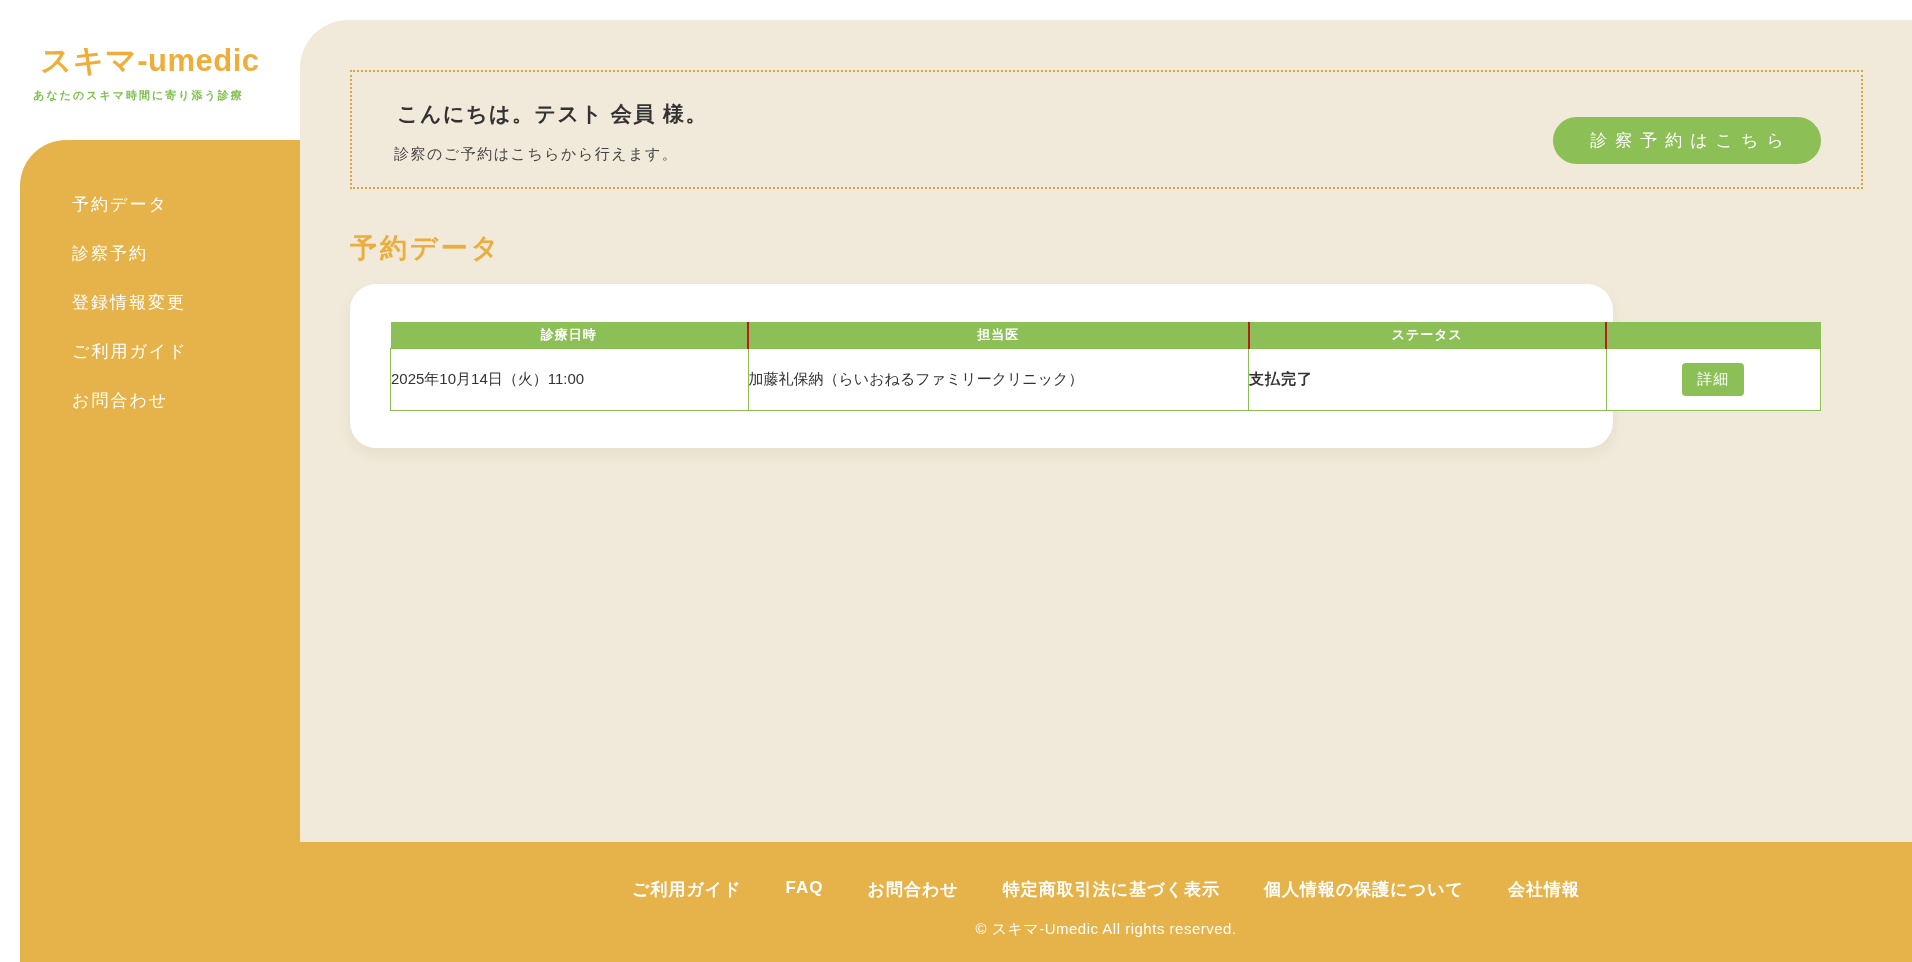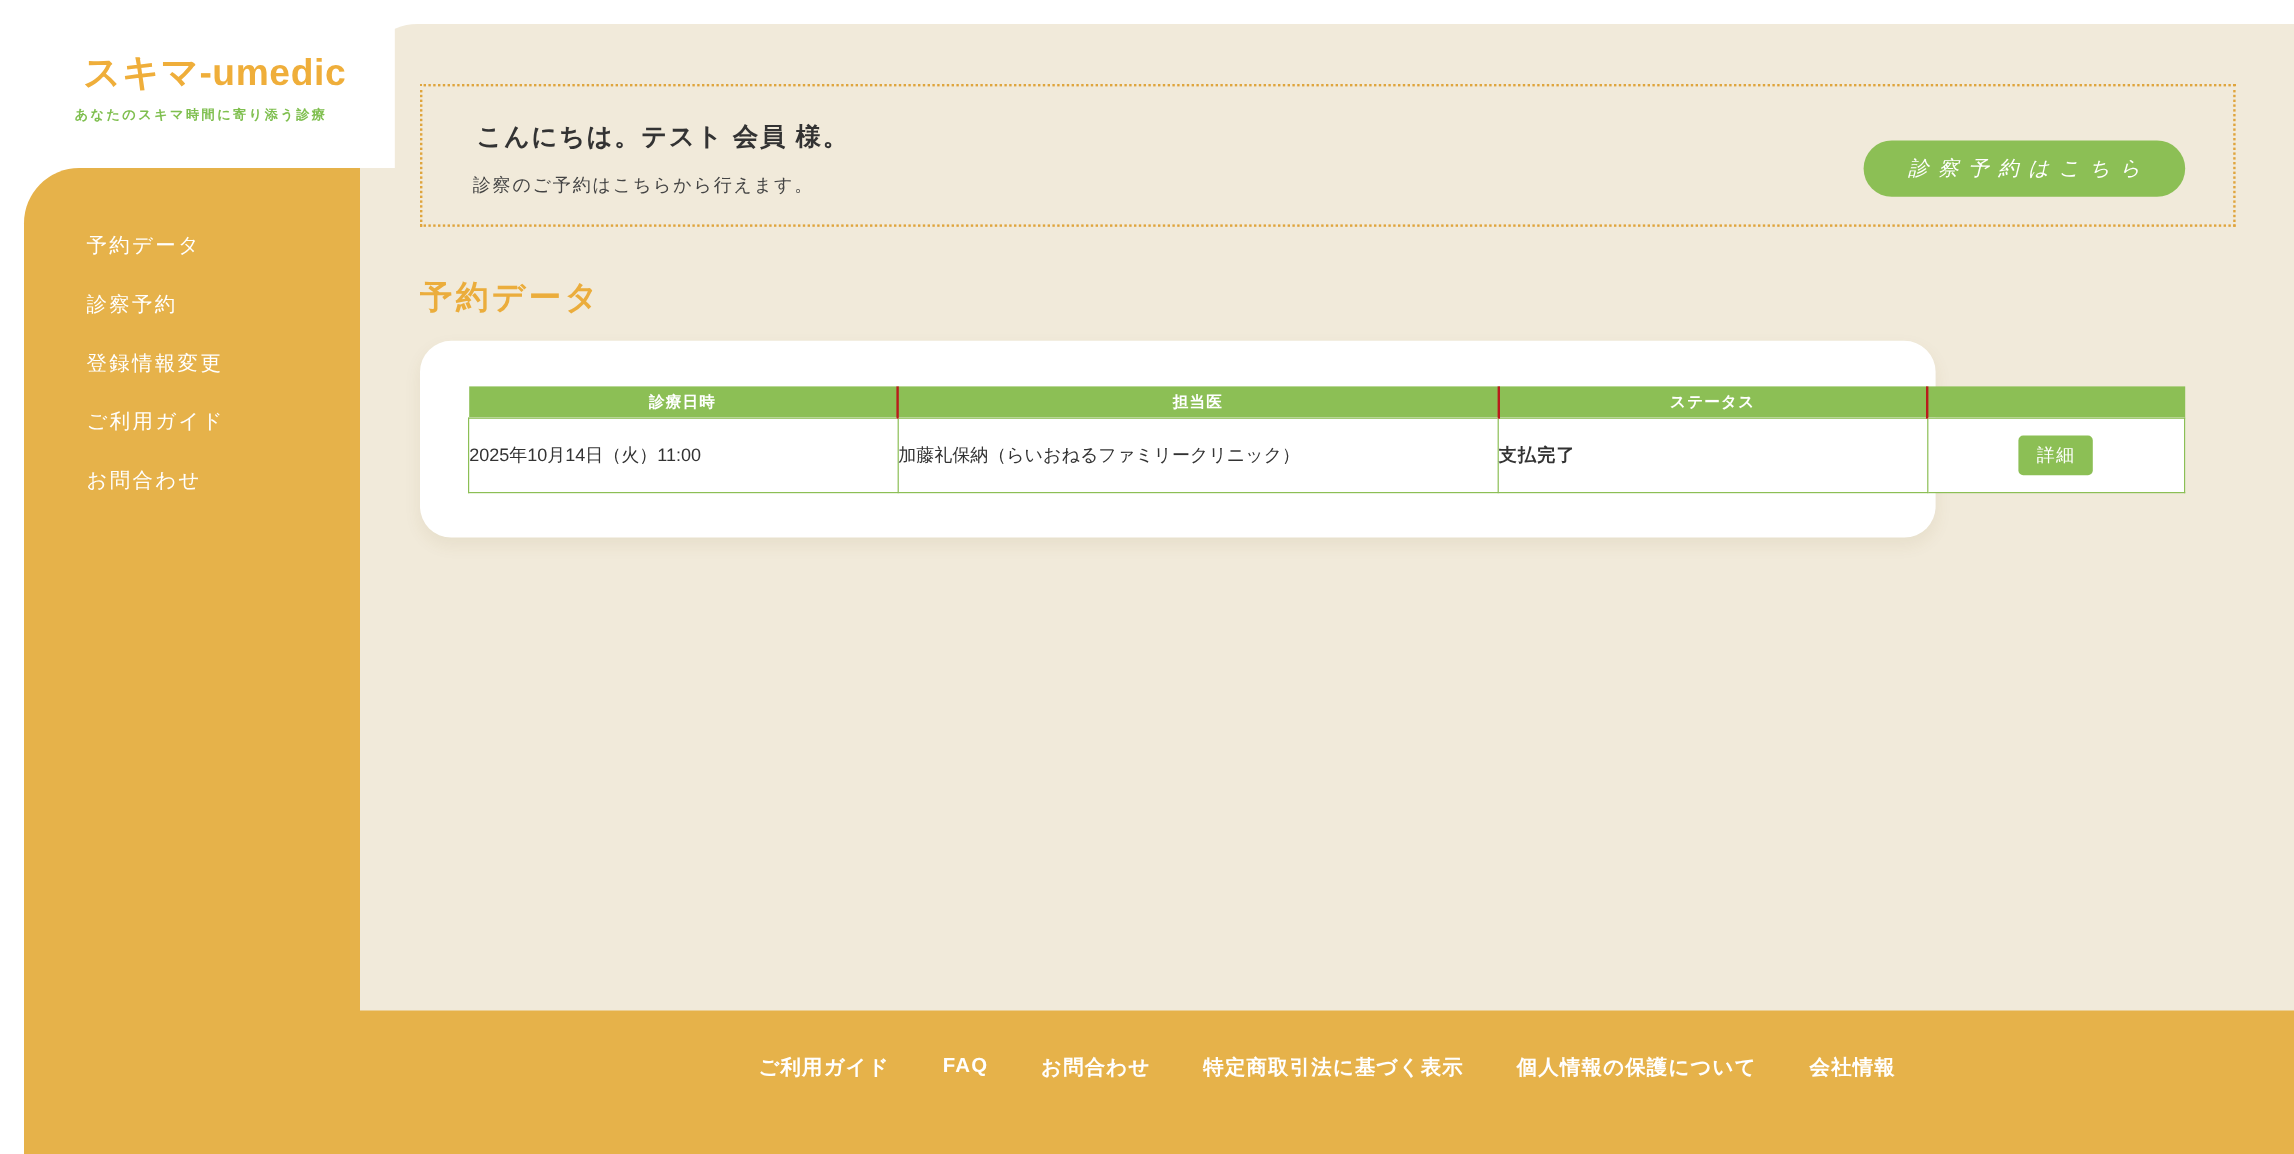--- a/index.html
+++ b/index.html
@@ -8,21 +8,21 @@
 
   
   .orange-bg { position:absolute; left:20px; top:140px; right:0; bottom:0;
                background:#E6B24A; border-top-left-radius:46px; }
 
   
   .content-bg { position:absolute; left:300px; top:20px; right:0; height:822px;
                 background:#F1EADA; border-top-left-radius:48px; }
 
   
-  .logo-block { position:absolute; left:0; top:0; width:300px; height:140px; background:#ffffff;margin-left:29px; }
+  .logo-block { position:absolute; left:0; top:0; width:300px; height:140px; background:#ffffff; }
   .logo-text { position:absolute; left:0; width:300px; top:40px; text-align:center;
                font-size:31px; font-weight:bold; color:#EFAE3A; letter-spacing:0.5px; }
   .logo-tagline { position:absolute; left:0; width:277px; top:88px; text-align:center;
                   font-size:11px; font-weight:bold; color:#7FBF4F; letter-spacing:2px; }
 
   
   .side-nav { position:absolute; left:72px; top:193px; width:210px; }
   .nav-item { display:block; height:23px; margin-bottom:26px; color:#ffffff; font-size:17px;
               letter-spacing:2px; cursor:pointer; white-space:nowrap; }
   .logout-btn { position:absolute; left:60px; top:872px; width:200px; height:38px;
@@ -33,21 +33,21 @@
   
   .greeting-box { position:absolute; left:350px; top:70px; width:1513px; height:119px;
                   border:2px dotted #DFA53D; }
   .greeting-title { position:absolute; left:45px; top:28px; font-size:21px; font-weight:bold;
                     color:#333333; letter-spacing:1.5px; }
   .greeting-sub { position:absolute; left:42px; top:73px; font-size:15px; color:#444444;
                   letter-spacing:1.5px; }
   .cta-btn { position:absolute; left:1201px; top:45px; width:268px; height:47px;
              background:#8CBF55; border:none; border-radius:24px; color:#ffffff;
              font-size:17px; letter-spacing:8px; text-align:center; cursor:pointer;
-             font-family:inherit; padding-left:8px;font-style:italic; }
+             font-family:inherit; padding-left:8px; }
 
   
   .section-title { position:absolute; left:350px; top:230px; font-size:27px; font-weight:bold;
                    color:#EBAD3C; letter-spacing:3px; }
 
   
   .card { position:absolute; left:350px; top:284px; width:1263px; height:164px;
           background:#ffffff; border-radius:26px; box-shadow:0 6px 14px rgba(120,90,30,0.08); }
   table.booking { position:absolute; left:40px; top:38px; width:1431px; border-collapse:collapse; }
   table.booking th { background:#8CBF55; color:#ffffff; font-size:13px; font-weight:bold;
@@ -129,14 +129,15 @@
   </div>
 
   <div class="footer-links">
     <a class="footer-link">ご利用ガイド</a>
     <a class="footer-link">FAQ</a>
     <a class="footer-link">お問合わせ</a>
     <a class="footer-link">特定商取引法に基づく表示</a>
     <a class="footer-link">個人情報の保護について</a>
     <a class="footer-link">会社情報</a>
   </div>
+  <div class="copyright">© スキマ-Umedic All rights reserved.</div>
 
 </div>
 
 </body></html>

